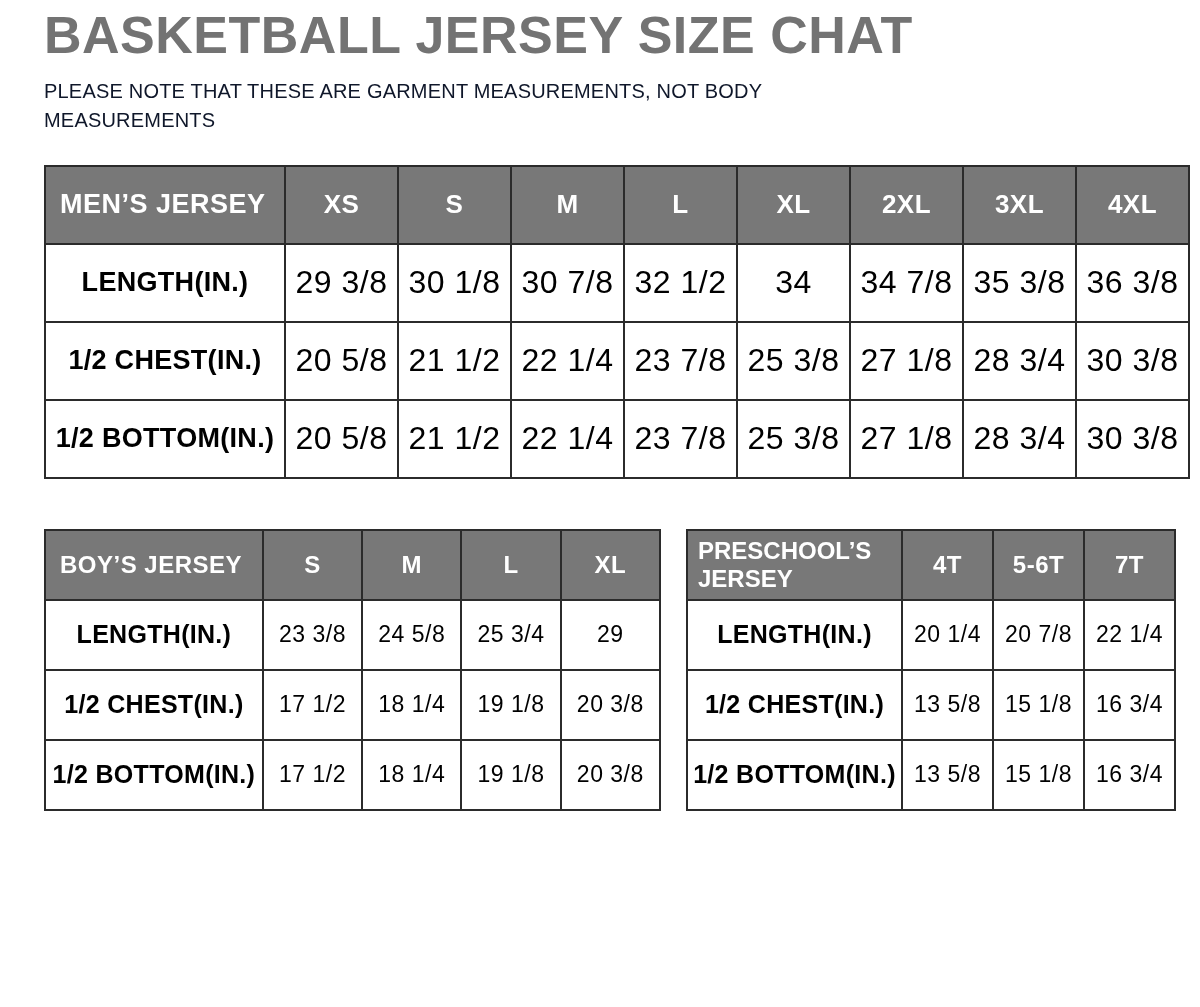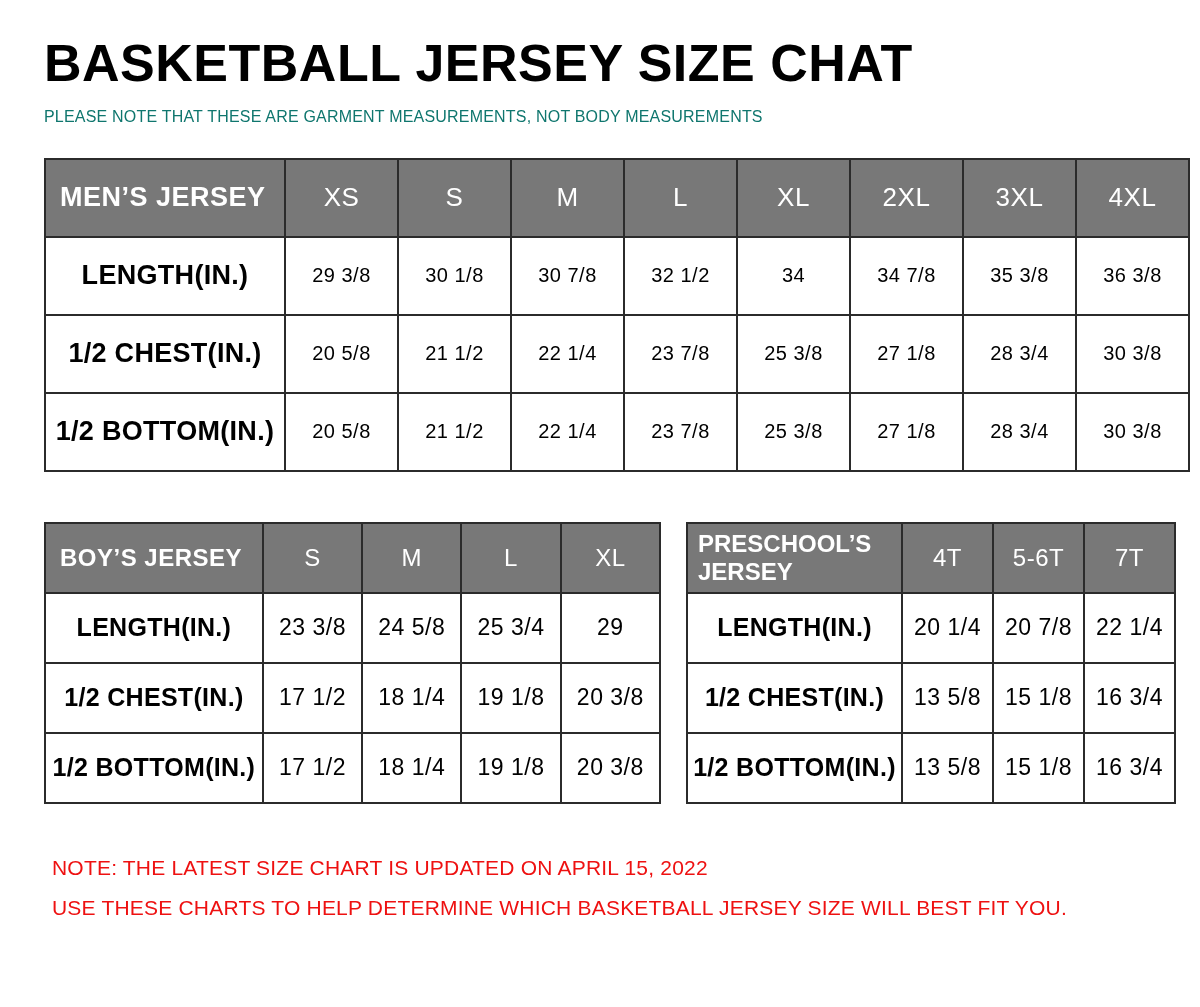--- a/index.html
+++ b/index.html
@@ -15,72 +15,72 @@
     overflow: hidden;
   }
   .page {
     position: relative;
     width: 1200px;
     height: 1007px;
     box-sizing: border-box;
     padding: 0 24px;
   }
   .title {
-    margin: 36px 0 0 20px;
+    margin: 8px 0 0 20px;
     font-size: 52px;
     font-weight: 700;
     letter-spacing: 0.5px;
     line-height: 1.05;
-    color: #000000;
+    color: #737373;
     white-space: nowrap;
   }
   .note-top {
     margin: 14px 0 0 20px;
-    color: #0f766e;
-    font-size: 16px;
+    color: #0f172a;
+    font-size: 20px;
     line-height: 1.45;
     max-width: 860px;
     letter-spacing: 0.2px;
   }
   table {
     border-collapse: collapse;
     table-layout: fixed;
   }
   td, th {
     border: 2px solid #2b2b2b;
     text-align: center;
     vertical-align: middle;
     font-weight: 700;
     color: #000;
     background: #fff;
     padding: 0;
   }
   .hdr td, .hdr th {
     background: #787878;
     color: #ffffff;
-    font-weight: 400;
+    font-weight: 700;
     height: 76px;
     font-size: 26px;
     letter-spacing: 0.5px;
   }
   .hdr td.rowlabel, .hdr th.rowlabel {
     font-size: 27px;
     font-weight: 700;
     text-align: left;
     padding-left: 14px;
     letter-spacing: 0.5px;
   }
   .hdr th.rowlabel.small {
     font-size: 22px;
     letter-spacing: 0px;
     padding-left: 10px;
   }
   tbody td {
     height: 76px;
-    font-size: 20px;
+    font-size: 32px;
     font-weight: 400;
     letter-spacing: 0.5px;
   }
   tbody td.rowlabel {
     font-weight: 700;
     font-size: 27px;
     letter-spacing: 0.3px;
   }
   
   #mens-table {
@@ -274,18 +274,14 @@
           <td class="rowlabel">1/2  BOTTOM(IN.)</td>
           <td>13  5/8</td>
           <td>15  1/8</td>
           <td>16  3/4</td>
         </tr>
       </tbody>
     </table>
 
   </div>
 
-  <div class="notes-bottom">
-    <div>NOTE: THE LATEST SIZE CHART IS UPDATED ON APRIL 15, 2022</div>
-    <div>USE THESE CHARTS TO HELP DETERMINE WHICH  BASKETBALL JERSEY  SIZE WILL BEST FIT YOU.</div>
-  </div>
 
 </div>
 
 </body></html>

